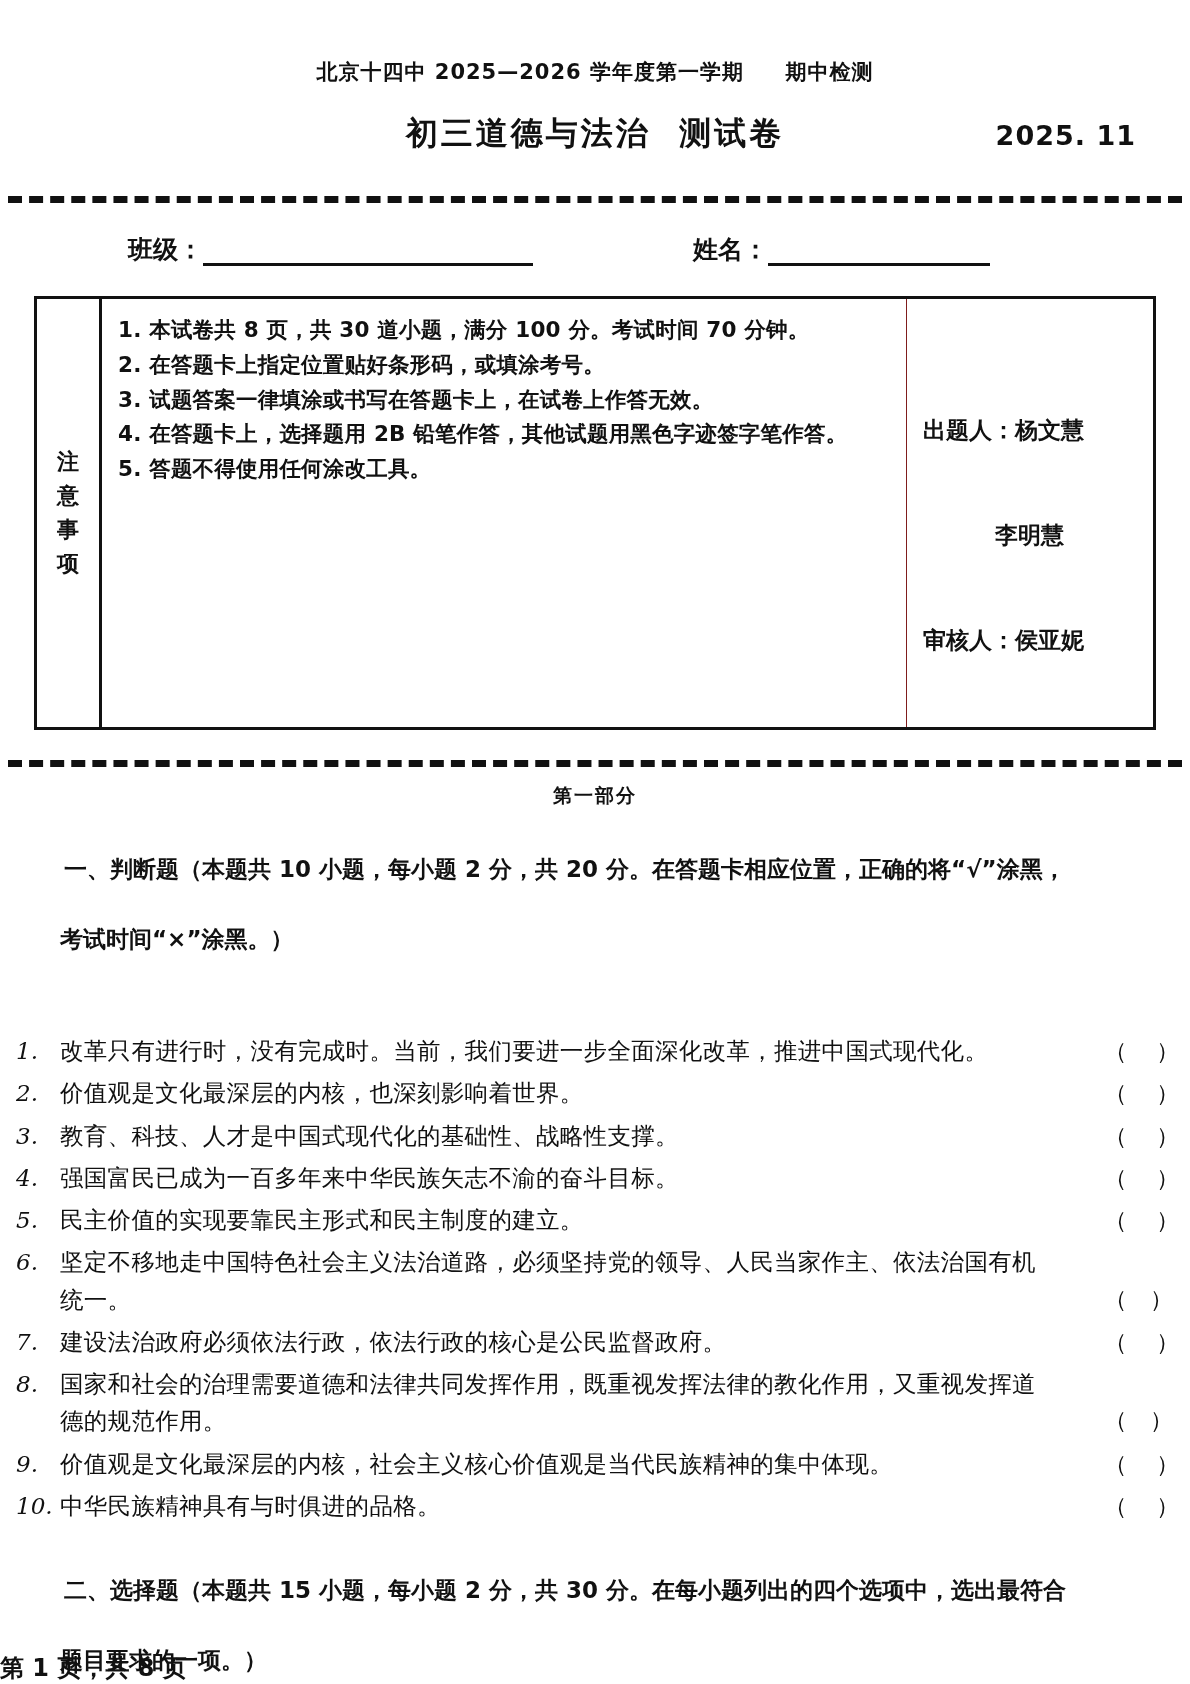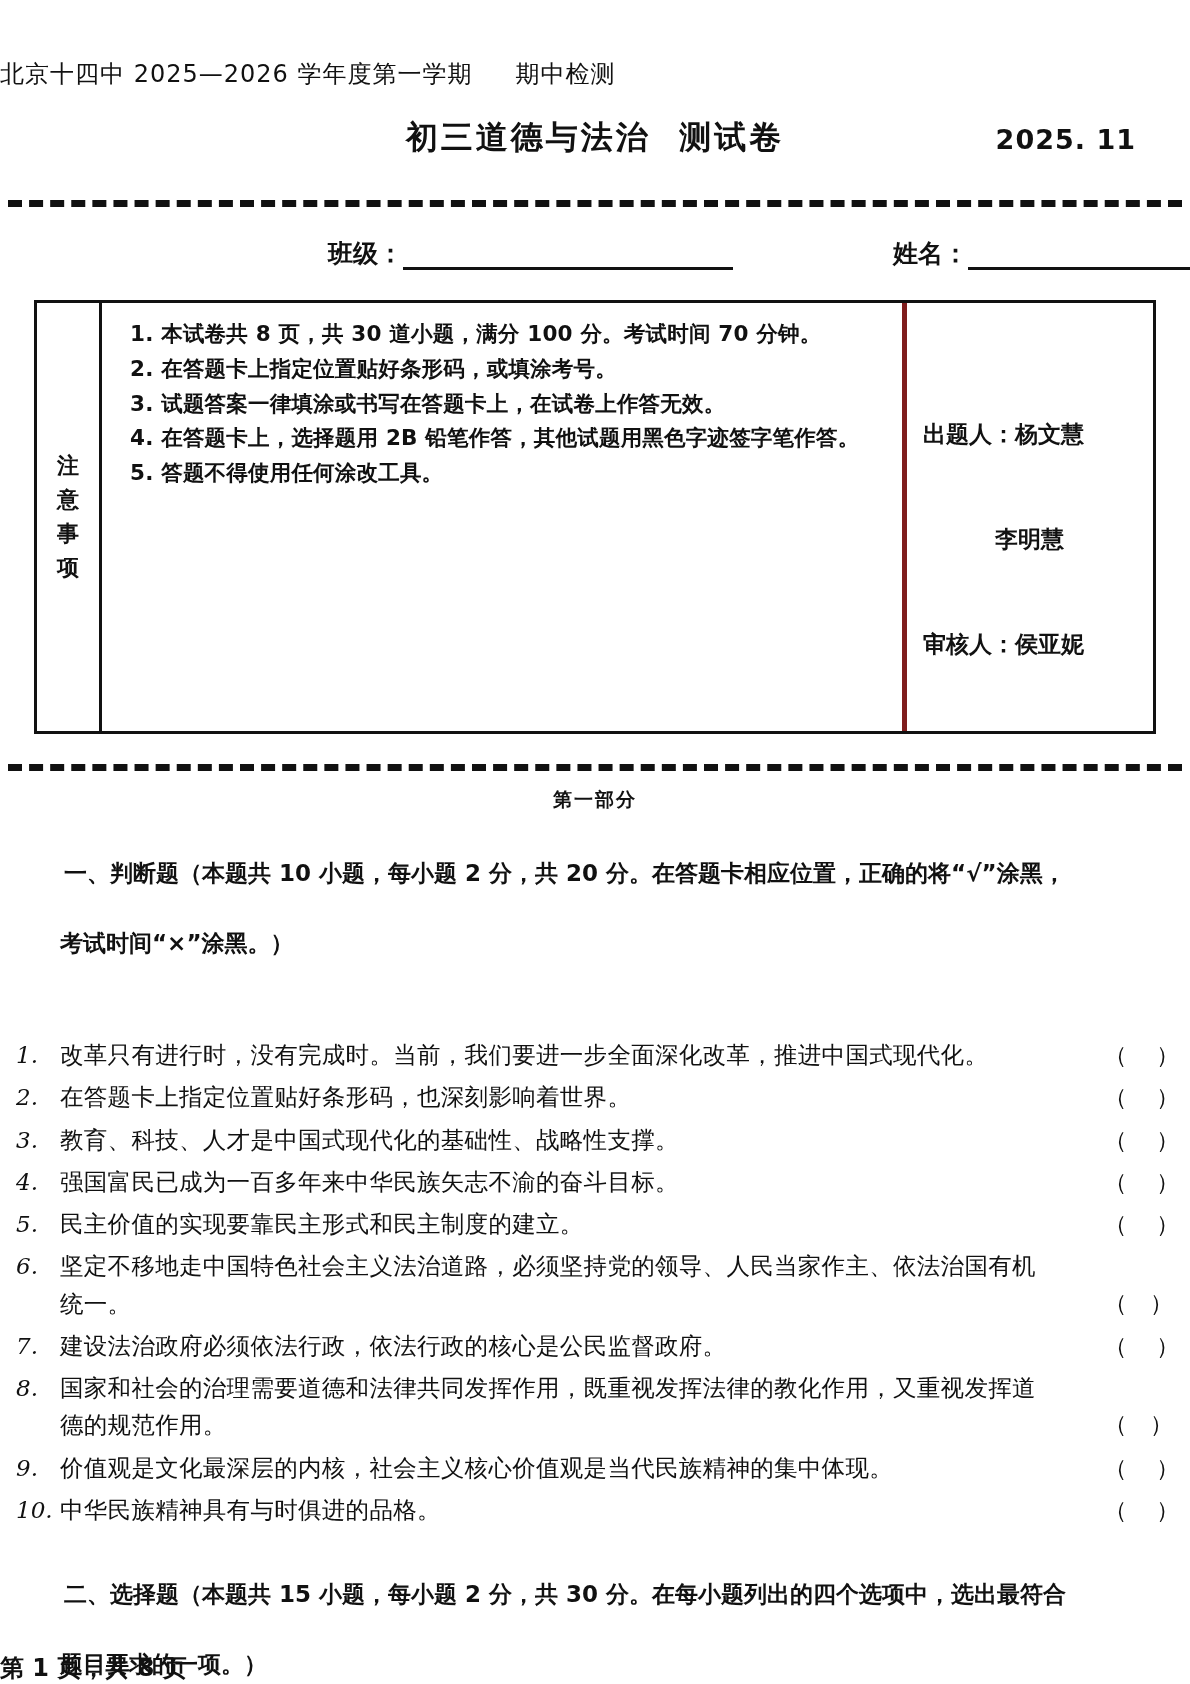--- a/index.html
+++ b/index.html
@@ -19,22 +19,23 @@
     position: relative;
     width: 1190px;
     height: 1684px;
     padding: 0;
     box-sizing: border-box;
   }
 
   
   .hdr-line1 {
     margin-top: 58px;
-    font-size: 24px;
-    font-weight: normal;
+    text-align: center;
+    font-size: 21px;
+    font-weight: bold;
     letter-spacing: 1px;
     font-family: "DejaVu Sans", "Liberation Sans", sans-serif;
     white-space: pre;
   }
   .hdr-line2-wrap {
     margin-top: 26px;
     position: relative;
     height: 52px;
   }
   .hdr-line2 {
@@ -66,21 +67,20 @@
 
   
   .name-row {
     margin-top: 30px;
     display: flex;
     align-items: flex-end;
     font-size: 25px;
     font-weight: bold;
     font-family: "DejaVu Sans", "Liberation Sans", sans-serif;
     padding-left: 128px;
-    justify-content: flex-end;
   }
   .name-label { white-space: pre; }
   .name-blank {
     display: inline-block;
     border-bottom: 3px solid #111;
     height: 26px;
   }
   .blank-class { width: 330px; margin-right: 160px; }
   .blank-name  { width: 222px; }
 
@@ -99,23 +99,22 @@
     align-items: center;
     justify-content: center;
     font-size: 22px;
     font-weight: bold;
     font-family: "DejaVu Sans", "Liberation Sans", sans-serif;
     line-height: 1.55;
     padding: 6px 0;
   }
   .notice-body {
     flex: 1;
-    border-right: 5px solid #7f1d1d;
+    border-right: 1px solid #7f1d1d;
     padding: 14px 12px 12px 16px;
-    margin-left: 12px;
   }
   .notice-item {
     font-size: 21.5px;
     font-weight: bold;
     font-family: "DejaVu Sans", "Liberation Sans", sans-serif;
     line-height: 1.62;
     white-space: pre;
     letter-spacing: 0.2px;
   }
   .notice-meta {
@@ -256,21 +255,21 @@
     </div>
 
     <div class="q">
       <span class="q-num">1.</span>
       <span class="q-text">改革只有进行时，没有完成时。当前，我们要进一步全面深化改革，推进中国式现代化。</span>
       <span class="q-paren">（    ）</span>
     </div>
 
     <div class="q">
       <span class="q-num">2.</span>
-      <span class="q-text">在答题卡上指定位置贴好条形码，也深刻影响着世界。</span>
+      <span class="q-text">价值观是文化最深层的内核，也深刻影响着世界。</span>
       <span class="q-paren">（    ）</span>
     </div>
 
     <div class="q">
       <span class="q-num">3.</span>
       <span class="q-text">教育、科技、人才是中国式现代化的基础性、战略性支撑。</span>
       <span class="q-paren">（    ）</span>
     </div>
 
     <div class="q">

